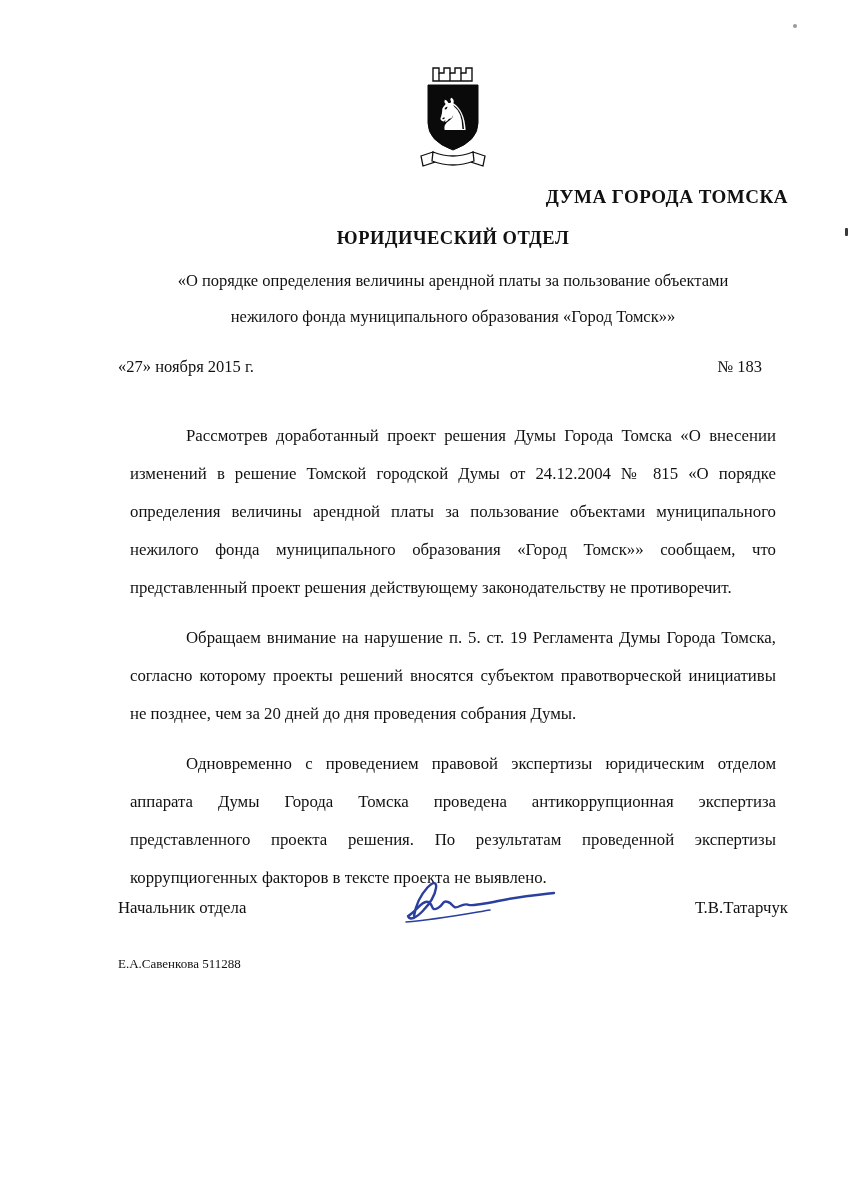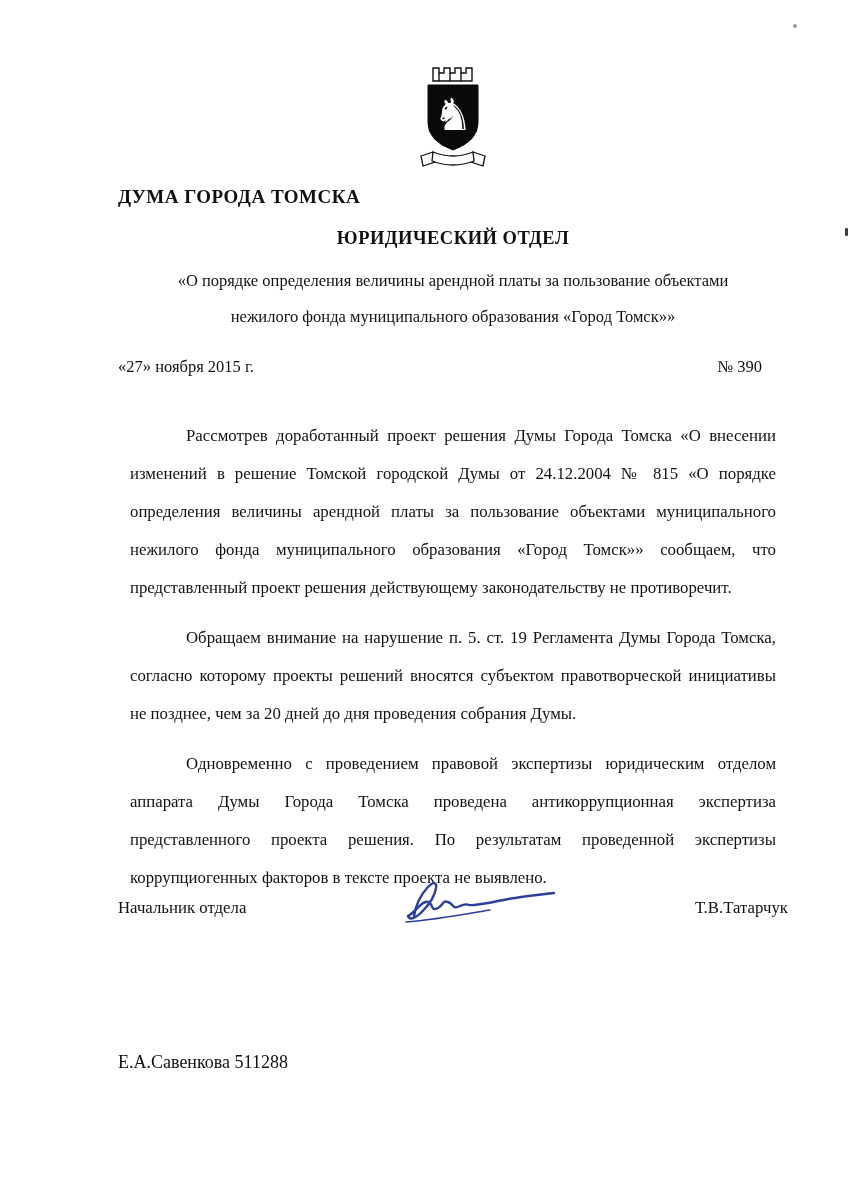--- a/index.html
+++ b/index.html
@@ -24,21 +24,21 @@
     width: 100%;
     height: 100%;
     padding: 64px 62px 0 118px;
   }
   .emblem-wrap {
     text-align: center;
     margin-bottom: 8px;
   }
   .emblem-wrap svg { display: inline-block; }
   .org-name {
-    text-align: left;
+    text-align: right;
     font-weight: bold;
     font-size: 19px;
     letter-spacing: 0.5px;
     margin-top: 10px;
   }
   .department {
     text-align: center;
     font-weight: bold;
     font-size: 18.5px;
     letter-spacing: 0.5px;
@@ -86,22 +86,22 @@
   }
   .sig-scribble {
     position: absolute;
     left: 268px;
     top: -28px;
     pointer-events: none;
   }
   .footer-note {
     position: absolute;
     left: 118px;
-    top: 1052px;
-    font-size: 18px;
+    top: 956px;
+    font-size: 13px;
   }
   .speck {
     position: absolute;
     background: #9a9a9a;
     border-radius: 50%;
   }
   .speck-1 { width: 4px; height: 4px; left: 793px; top: 24px; }
   .speck-2 { width: 3px; height: 8px; left: 845px; top: 228px; background:#3a3a3a; border-radius: 1px; }
 </style>
 </head>
@@ -140,21 +140,21 @@
     <div class="department">ЮРИДИЧЕСКИЙ ОТДЕЛ</div>
 
 
     <div class="subject">
       <div>«О порядке определения величины арендной платы за пользование объектами</div>
       <div>нежилого фонда муниципального образования «Город Томск»»</div>
     </div>
 
     <div class="date-row">
       <span class="doc-date">«27» ноября 2015 г.</span>
-      <span class="doc-number">№ 390</span>
+      <span class="doc-number">№ 183</span>
     </div>
 
     <div class="body-text">
       <p>Рассмотрев доработанный проект решения Думы Города Томска «О внесении изменений в решение Томской городской Думы от 24.12.2004 № 815 «О порядке определения величины арендной платы за пользование объектами муниципального нежилого фонда муниципального образования «Город Томск»» сообщаем, что представленный проект решения действующему законодательству не противоречит.</p>
       <p>Обращаем внимание на нарушение п. 5. ст. 19 Регламента Думы Города Томска, согласно которому проекты решений вносятся субъектом правотворческой инициативы не позднее, чем за 20 дней до дня проведения собрания Думы.</p>
       <p>Одновременно с проведением правовой экспертизы юридическим отделом аппарата Думы Города Томска проведена антикоррупционная экспертиза представленного проекта решения. По результатам проведенной экспертизы коррупциогенных факторов в тексте проекта не выявлено.</p>
     </div>
   </div>
 
   <div class="sig-row">

